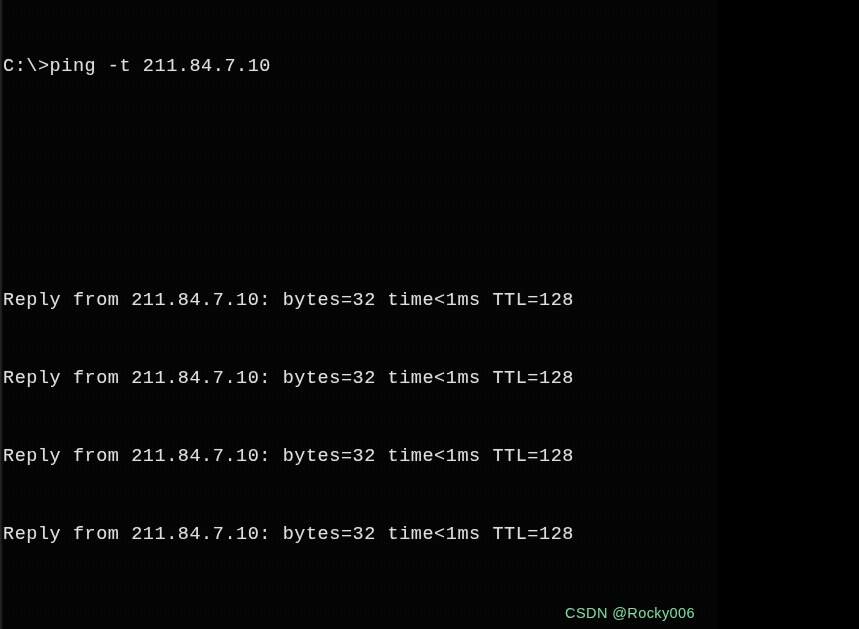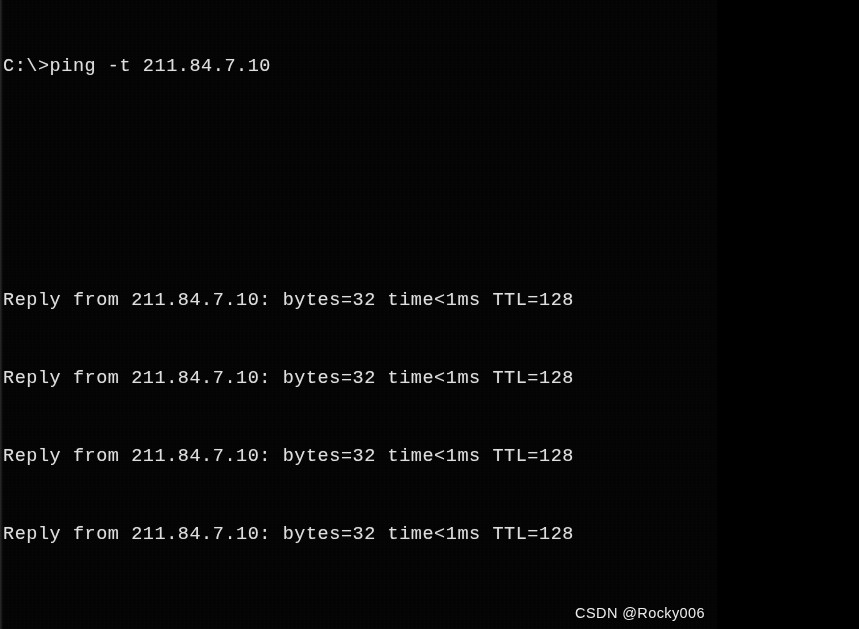--- a/index.html
+++ b/index.html
@@ -53,23 +53,23 @@
   }
   .console-line {
     height: 26px;
     white-space: pre;
   }
   .console-line.blank {
     color: transparent;
   }
   #watermark {
     position: absolute;
-    right: 12px;
+    right: 22px;
     bottom: 8px;
-    color: #ffffff;
+    color: #86efac;
     font-family: "Liberation Sans", "DejaVu Sans", sans-serif;
     font-size: 14.5px;
     letter-spacing: 0.4px;
     white-space: pre;
     opacity: 0.92;
   }
 </style>
 </head>
 <body>
 

